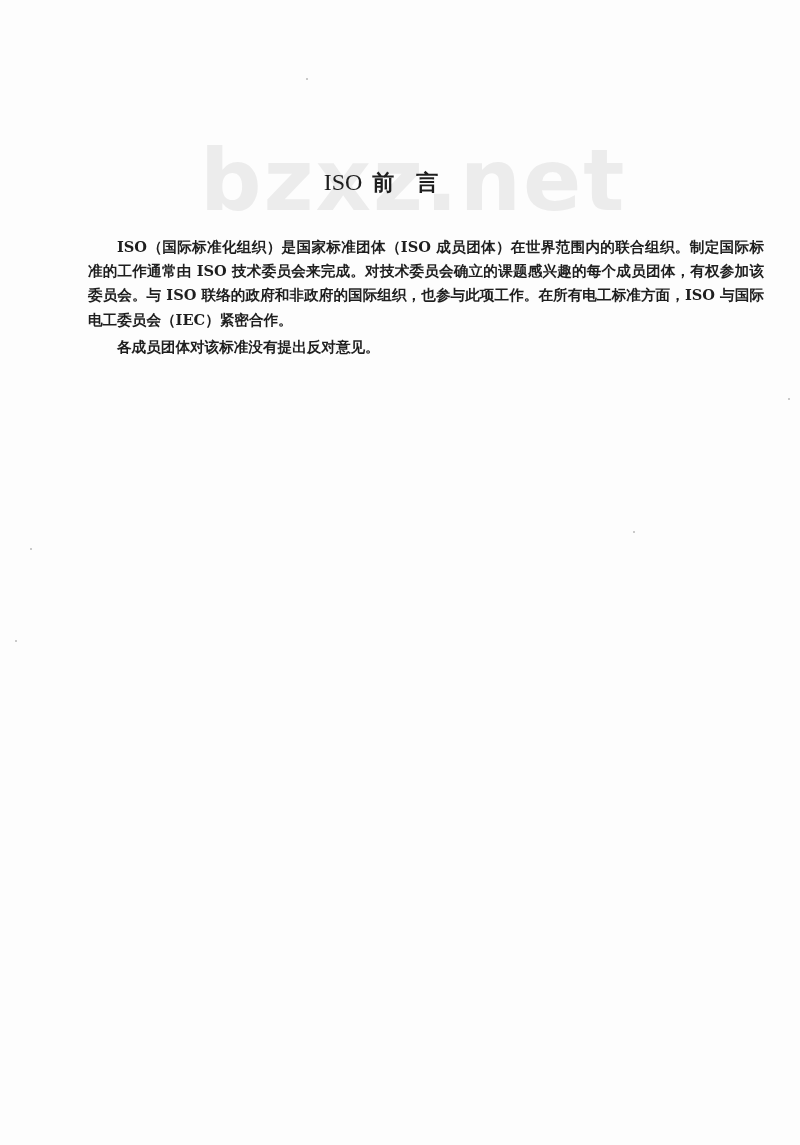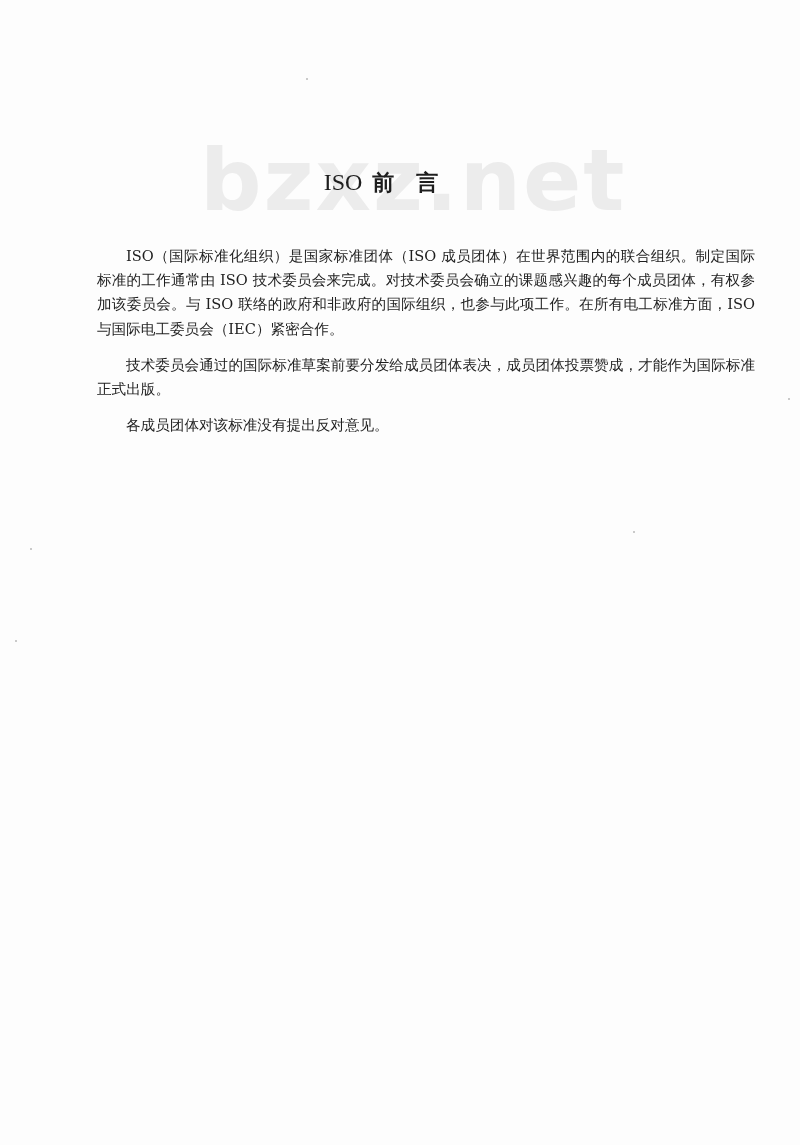--- a/index.html
+++ b/index.html
@@ -62,24 +62,25 @@
     .body-text {
       position: absolute;
       left: 85px;
       top: 232px;
       width: 682px;
       z-index: 1;
       font-size: 14.6px;
       line-height: 24.2px;
     }
     .para {
-      margin: 12px;
+      margin: 3px;
       text-indent: 29px;
       text-align: justify;
       text-align-last: left;
+      font-weight: bold;
     }
     .speck {
       position: absolute;
       width: 2px;
       height: 2px;
       background: #b8b8b8;
       border-radius: 50%;
     }
   </style>
 </head>
@@ -88,21 +89,20 @@
 <div class="page">
 
   <div class="watermark">bzxz.net</div>
 
   <div class="title">
     <span class="t-latin">ISO</span><span class="t-cjk">前言</span>
   </div>
 
   <div class="body-text">
     <p class="para">ISO（国际标准化组织）是国家标准团体（ISO 成员团体）在世界范围内的联合组织。制定国际标准的工作通常由 ISO 技术委员会来完成。对技术委员会确立的课题感兴趣的每个成员团体，有权参加该委员会。与 ISO 联络的政府和非政府的国际组织，也参与此项工作。在所有电工标准方面，ISO 与国际电工委员会（IEC）紧密合作。</p>
-    <p class="para">技术委员会通过的国际标准草案前要分发给成员团体表决，成员团体投票赞成，才能作为国际标准正式出版。</p>
     <p class="para">各成员团体对该标准没有提出反对意见。</p>
   </div>
 
   <div class="speck" style="left:306px;top:78px;"></div>
   <div class="speck" style="left:788px;top:398px;"></div>
   <div class="speck" style="left:633px;top:531px;"></div>
   <div class="speck" style="left:30px;top:548px;"></div>
   <div class="speck" style="left:15px;top:640px;"></div>
 </div>
 

